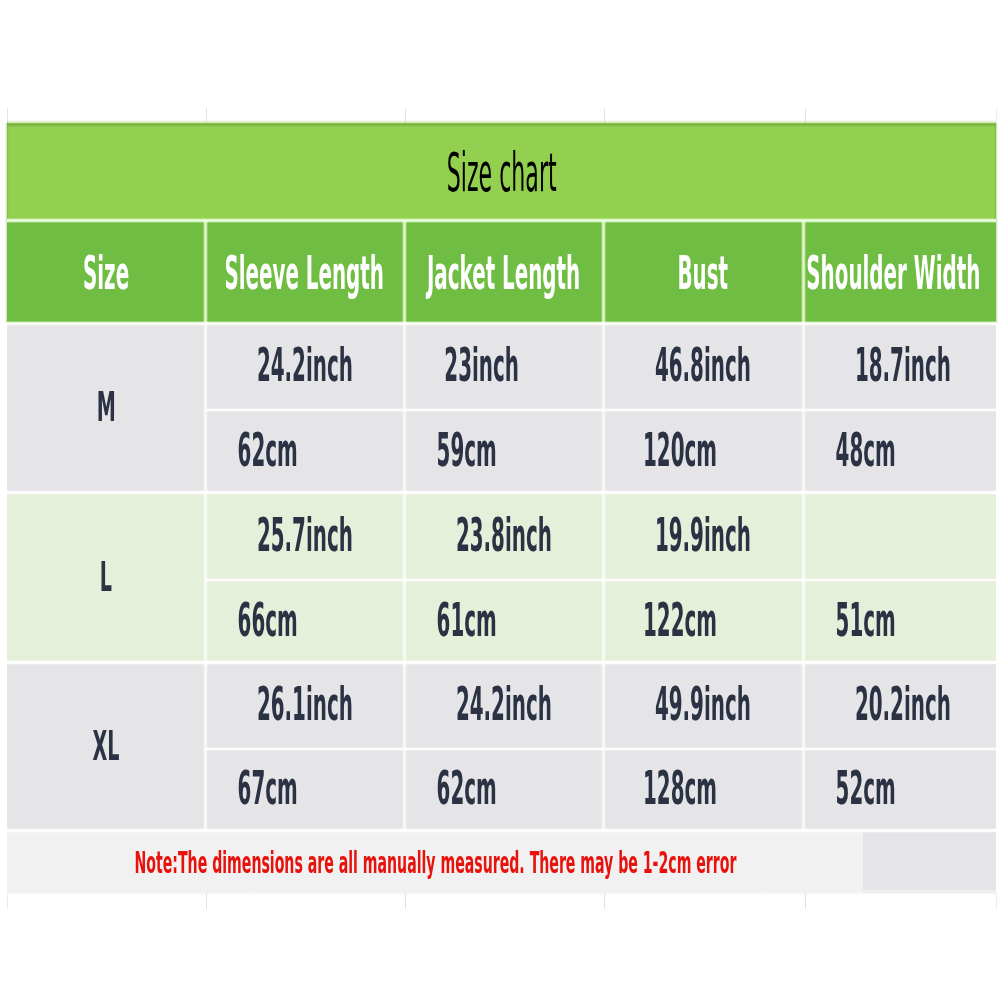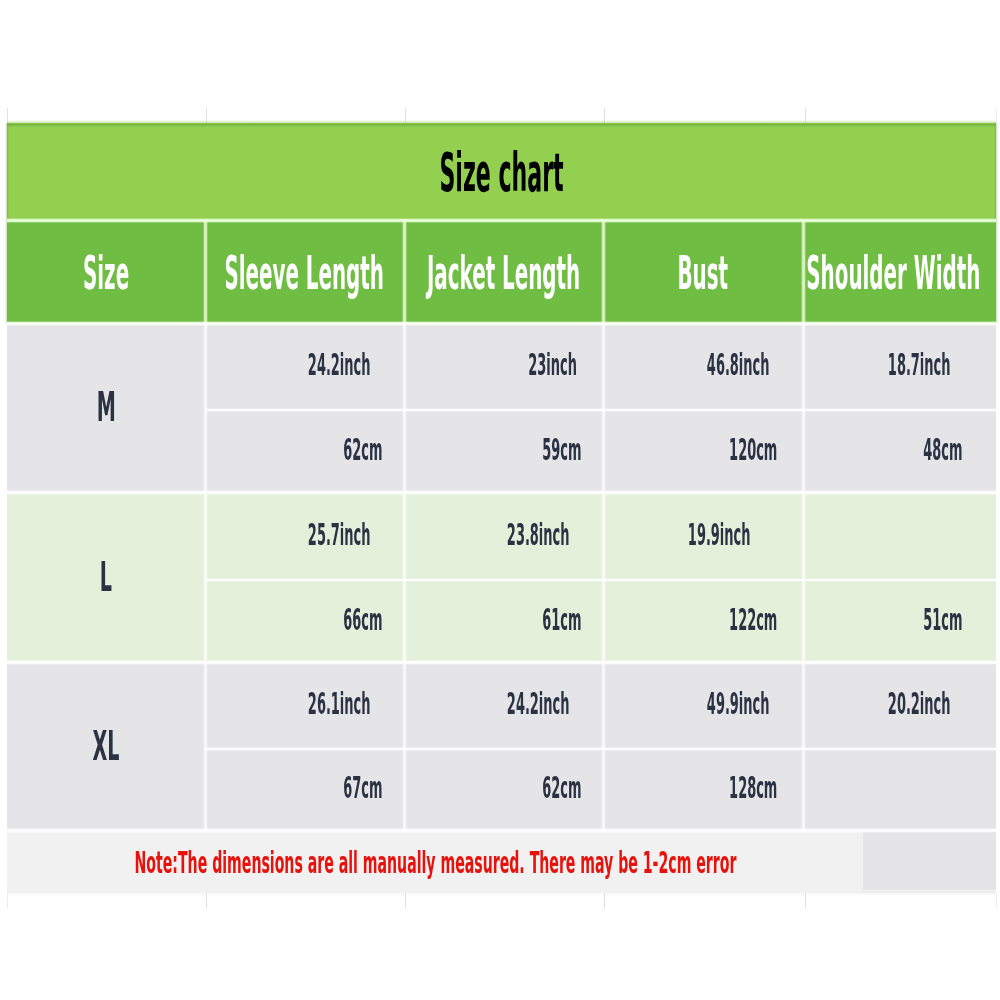--- a/index.html
+++ b/index.html
@@ -14,42 +14,42 @@
     background:linear-gradient(0deg,rgba(241,241,241,0) 0%,rgba(241,241,241,.5) 45%,rgba(241,241,241,1) 100%);}
 
   
   .cond{display:inline-block;white-space:nowrap;transform-origin:center center;filter:blur(0.38px);}
 
   
   .title-bar{position:absolute;left:0;top:0;width:989px;height:97px;background:#93d04f;}
   .edge-lt{position:absolute;left:-2px;top:0;width:4px;height:200px;background:linear-gradient(90deg,rgba(110,168,56,0) 0%,rgba(110,168,56,.35) 45%,rgba(110,168,56,.45) 62%,rgba(110,168,56,0) 100%);}
   .edge-rt{position:absolute;right:-2px;top:0;width:4px;height:200px;background:linear-gradient(270deg,rgba(110,168,56,0) 0%,rgba(110,168,56,.35) 45%,rgba(110,168,56,.45) 62%,rgba(110,168,56,0) 100%);}
   .title-text{position:absolute;left:0;top:0;width:989px;height:97px;display:flex;align-items:center;
-    justify-content:center;font-size:54px;font-weight:bold;color:#010101;line-height:1;}
+    justify-content:center;font-size:54px;font-weight:normal;color:#010101;line-height:1;}
   .title-text .cond{transform:scaleX(.455) translateY(1px);}
 
   
   .hdr-row{position:absolute;left:0;top:97px;width:989px;height:103px;background:#70bd43;display:flex;}
   .hdr-cell{height:103px;display:flex;align-items:center;justify-content:center;color:#fff;
     font-size:46px;font-weight:bold;line-height:1;}
   .hdr-cell .cond{transform:scaleX(.48) translateY(1px);}
   .c0{width:198px}.c1{width:199px}.c2{width:199px}.c3{width:200px}.c4{width:181px}
 
   
   .drow{position:absolute;left:0;width:989px;display:flex;}
   .rM{top:201px;height:170px;background:#e5e4e6;}
   .rL{top:371px;height:170px;background:#e5f0da;}
   .rX{top:541px;height:168px;background:#e5e4e6;}
   .sizecell{width:198px;display:flex;align-items:center;justify-content:center;
     font-size:41px;font-weight:bold;color:#2b3243;line-height:1;}
   .sizecell .cond{transform:scaleX(.52) translateY(-2.5px);}
   .valgroup{width:791px;display:flex;flex-direction:column;}
   .valrow{display:flex;flex:1;}
-  .valcell{display:flex;align-items:center;justify-content:flex-end;
-    font-size:30px;font-weight:bold;color:#2b3243;line-height:1;}
+  .valcell{display:flex;align-items:center;justify-content:flex-start;
+    font-size:46px;font-weight:bold;color:#2b3243;line-height:1;}
   .valcell .cond{transform:scaleX(.48) translateY(-2.5px);}
 
   
   .note-row{position:absolute;left:0;top:709px;width:856px;height:61px;background:#f1f1f1;
     display:flex;align-items:center;justify-content:center;font-size:30px;font-weight:bold;color:#e8120c;line-height:1;}
   .note-row .cond{transform:scaleX(.523);}
 
   
   .vline{position:absolute;top:0;width:5px;
     background:linear-gradient(90deg,rgba(223,245,196,0) 0%,rgba(223,245,196,1) 35%,rgba(223,245,196,1) 65%,rgba(223,245,196,0) 100%);}
@@ -217,20 +217,23 @@
         <div class="valrow">
           <div class="valcell c1">
               <span class="cond">67cm</span>
             </div>
           <div class="valcell c2">
               <span class="cond">62cm</span>
             </div>
           <div class="valcell c3">
               <span class="cond">128cm</span>
             </div>
+          <div class="valcell c4">
+              <span class="cond">52cm</span>
+            </div>
         </div>
       </div>
       <div class="hline-soft"></div>
       <div class="vline w v1" style="height:168px"></div>
       <div class="vline w v2" style="height:168px"></div>
       <div class="vline w v3" style="height:168px"></div>
       <div class="vline w v4" style="height:168px"></div>
     </div>
 
     <div class="note-row">

